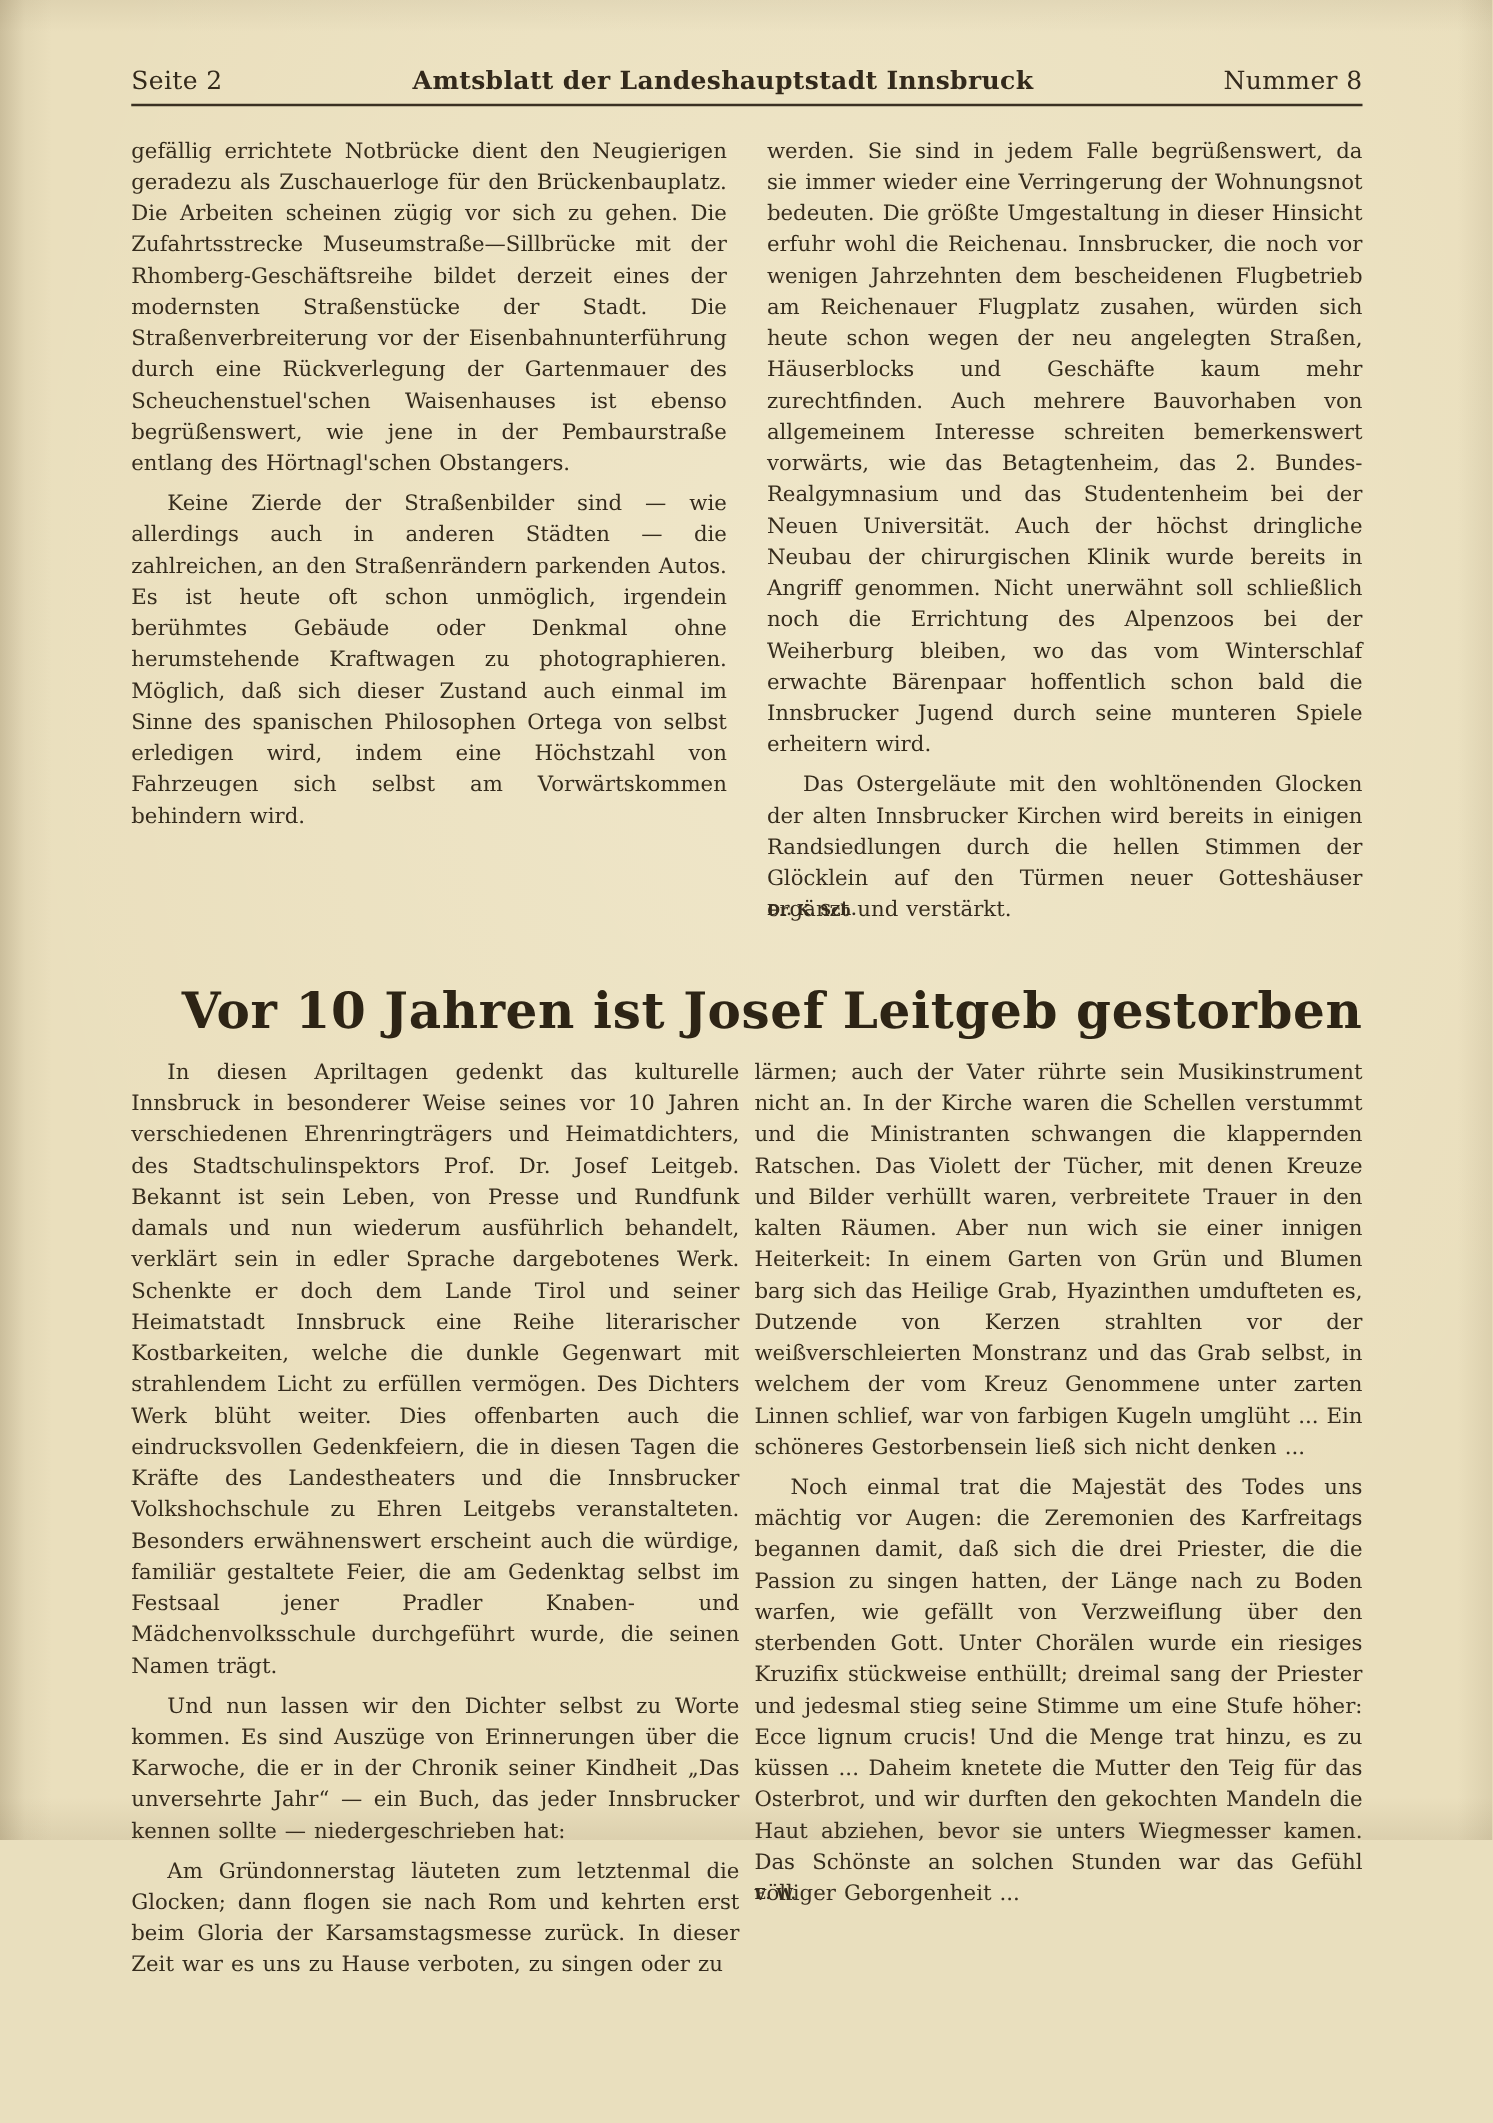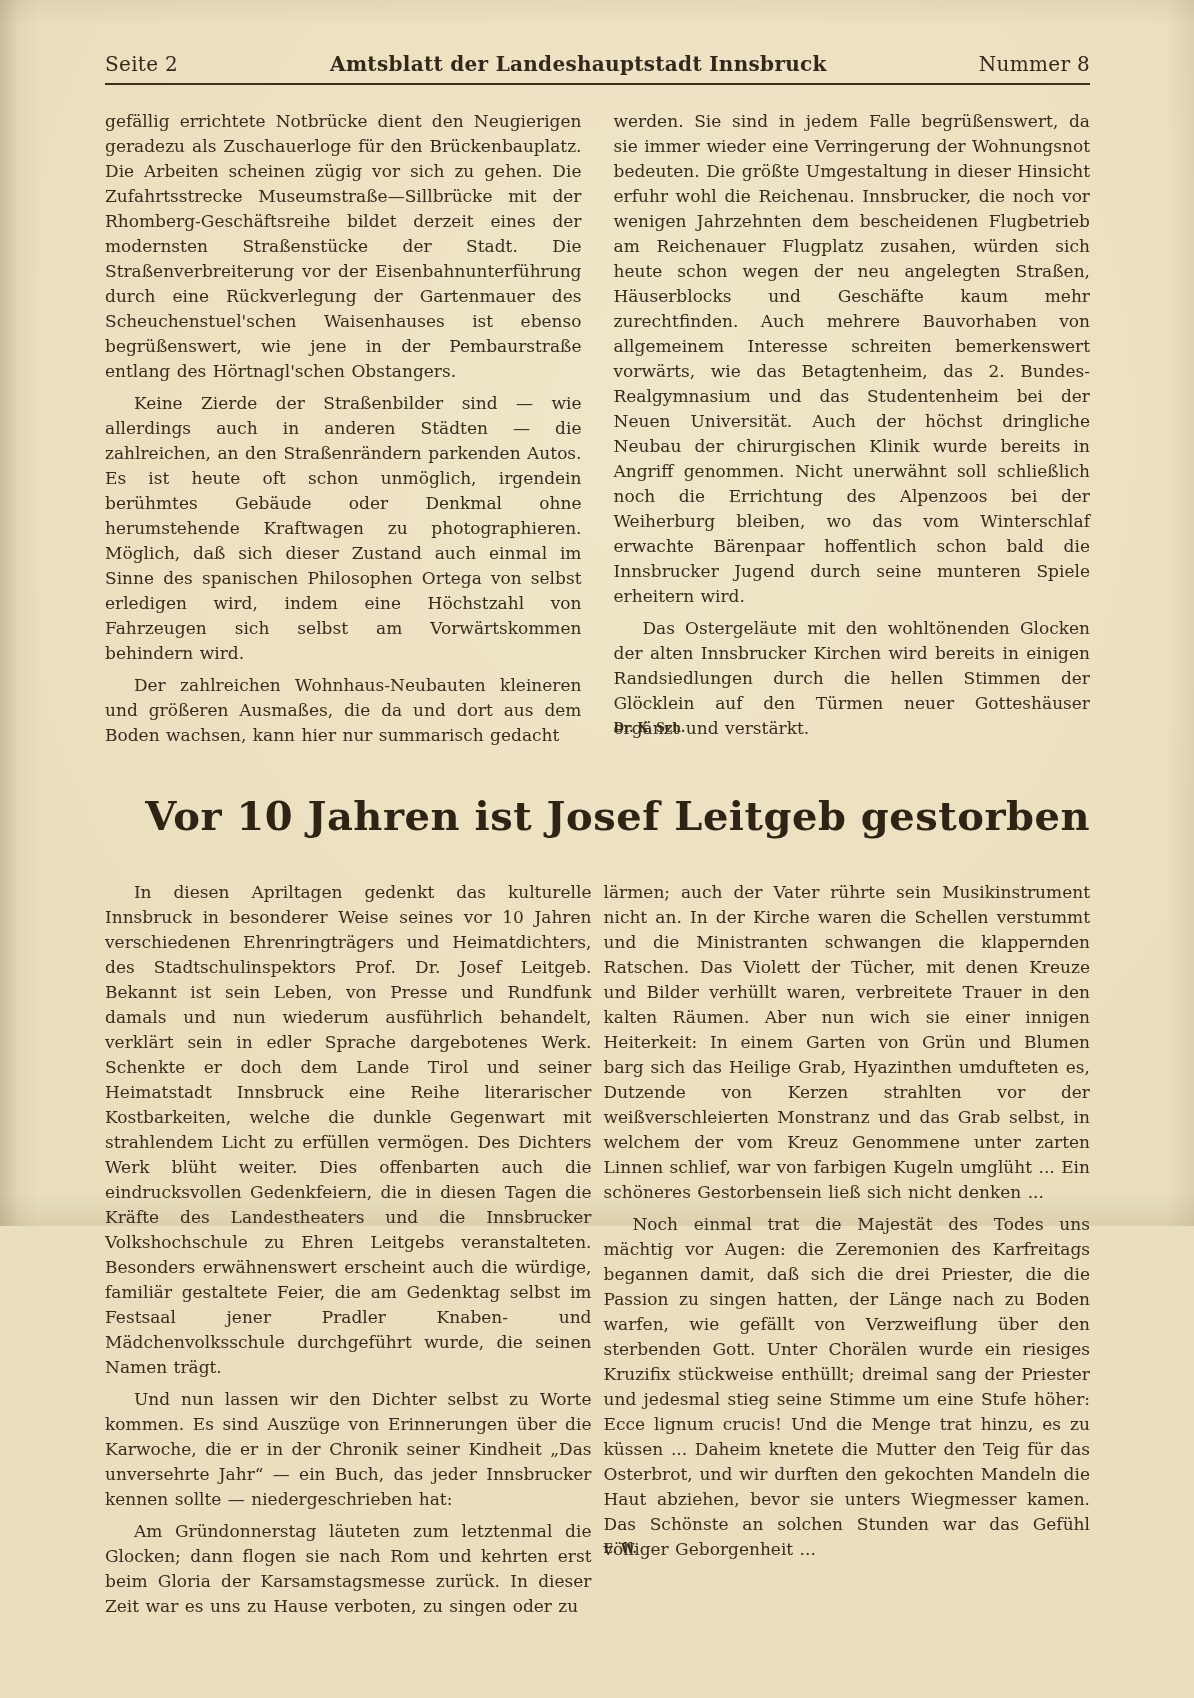--- a/index.html
+++ b/index.html
@@ -5,21 +5,21 @@
   html, body { margin: 0; padding: 0; }
   body {
     width: 1194px; height: 1698px;
     background: #e9dfbe;
     font-family: "DejaVu Serif", "Liberation Serif", serif;
     color: #362c1d;
     overflow: hidden;
   }
   .page {
     position: relative;
-    width: 1194px; height: 1226px;
+    width: 1194px; height: 1472px;
     background:
       radial-gradient(ellipse at 55% 35%, rgba(255,252,238,0.25), rgba(255,252,238,0) 72%),
       linear-gradient(90deg, rgba(92,72,38,0.22), rgba(92,72,38,0.05) 20px, rgba(92,72,38,0) 42px),
       linear-gradient(270deg, rgba(92,72,38,0.10), rgba(92,72,38,0) 28px),
       linear-gradient(0deg, rgba(92,72,38,0.10), rgba(92,72,38,0) 34px),
       linear-gradient(180deg, rgba(92,72,38,0.08), rgba(92,72,38,0) 26px),
       #eadfbd;
     box-sizing: border-box;
     padding: 52px 104px 0 105px;
   }
@@ -63,39 +63,38 @@
     font-weight: bold;
     margin: 0;
     letter-spacing: 0.5px;
     color: #2d2415;
   }
   .article-dates {
     font-size: 19px;
     margin-top: 10px;
     color: #33291b;
   }
-  .columns.second { margin-top: 41px; gap: 12px; }
+  .columns.second { margin-top: 14px; gap: 12px; }
 </style>
 </head>
 <body>
 
 <div class="page">
 
   <header class="masthead">
     <span class="left">Seite 2</span>
     <span class="center">Amtsblatt der Landeshauptstadt Innsbruck</span>
     <span class="right">Nummer 8</span>
   </header>
   <hr class="head-rule">
 
   <section class="columns first">
     <div class="col">
       <p class="cont">gefällig errichtete Notbrücke dient den Neugierigen geradezu als Zuschauerloge für den Brückenbauplatz. Die Arbeiten scheinen zügig vor sich zu gehen. Die Zufahrtsstrecke Museumstraße—Sillbrücke mit der Rhomberg-Geschäftsreihe bildet derzeit eines der modernsten Straßenstücke der Stadt. Die Straßenverbreiterung vor der Eisenbahnunterführung durch eine Rückverlegung der Gartenmauer des Scheuchenstuel'schen Waisenhauses ist ebenso begrüßenswert, wie jene in der Pembaurstraße entlang des Hörtnagl'schen Obstangers.</p>
       <p>Keine Zierde der Straßenbilder sind — wie allerdings auch in anderen Städten — die zahlreichen, an den Straßenrändern parkenden Autos. Es ist heute oft schon unmöglich, irgendein berühmtes Gebäude oder Denkmal ohne herumstehende Kraftwagen zu photographieren. Möglich, daß sich dieser Zustand auch einmal im Sinne des spanischen Philosophen Ortega von selbst erledigen wird, indem eine Höchstzahl von Fahrzeugen sich selbst am Vorwärtskommen behindern wird.</p>
-      <p>Der zahlreichen Wohnhaus-Neubauten kleineren und größeren Ausmaßes, die da und dort aus dem Boden wachsen, kann hier nur summarisch gedacht</p>
     </div>
     <div class="col">
       <p class="cont">werden. Sie sind in jedem Falle begrüßenswert, da sie immer wieder eine Verringerung der Wohnungsnot bedeuten. Die größte Umgestaltung in dieser Hinsicht erfuhr wohl die Reichenau. Innsbrucker, die noch vor wenigen Jahrzehnten dem bescheidenen Flugbetrieb am Reichenauer Flugplatz zusahen, würden sich heute schon wegen der neu angelegten Straßen, Häuserblocks und Geschäfte kaum mehr zurechtfinden. Auch mehrere Bauvorhaben von allgemeinem Interesse schreiten bemerkenswert vorwärts, wie das Betagtenheim, das 2. Bundes-Realgymnasium und das Studentenheim bei der Neuen Universität. Auch der höchst dringliche Neubau der chirurgischen Klinik wurde bereits in Angriff genommen. Nicht unerwähnt soll schließlich noch die Errichtung des Alpenzoos bei der Weiherburg bleiben, wo das vom Winterschlaf erwachte Bärenpaar hoffentlich schon bald die Innsbrucker Jugend durch seine munteren Spiele erheitern wird.</p>
       <p>Das Ostergeläute mit den wohltönenden Glocken der alten Innsbrucker Kirchen wird bereits in einigen Randsiedlungen durch die hellen Stimmen der Glöcklein auf den Türmen neuer Gotteshäuser ergänzt und verstärkt.</p>
       <div class="signature">Dr. K. Sch.</div>
     </div>
   </section>
 
   <div class="article-head">
     <h1 class="article-title">Vor 10 Jahren ist Josef Leitgeb gestorben</h1>

